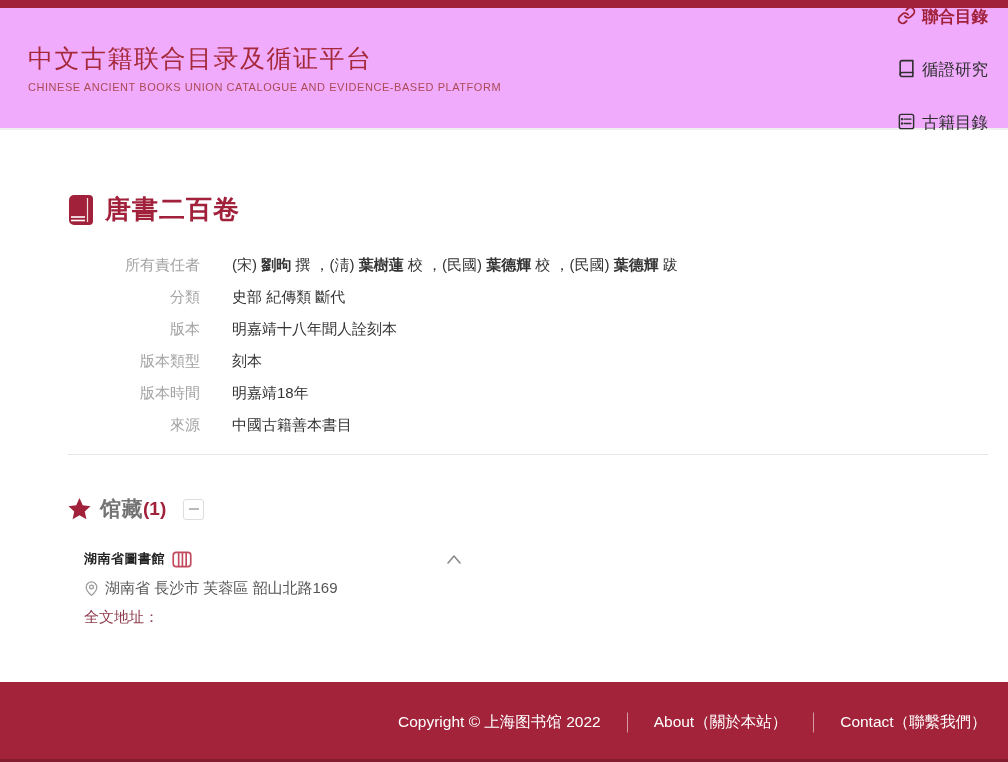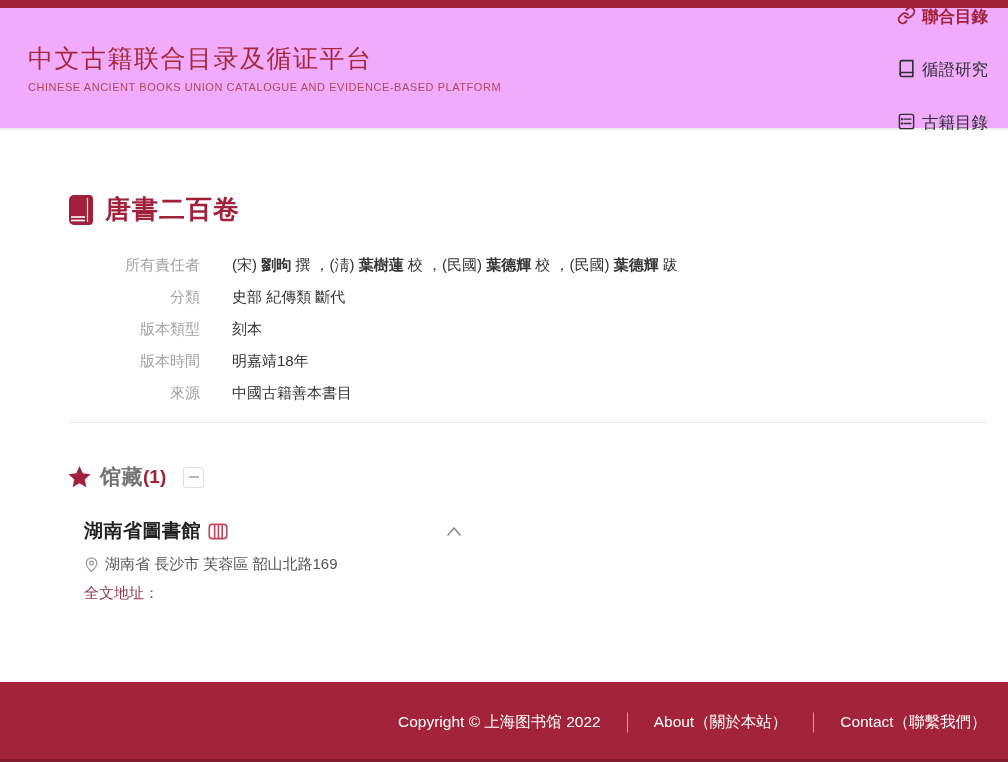--- a/index.html
+++ b/index.html
@@ -56,21 +56,21 @@
   .collapse-box {
     width:21px; height:21px; margin-left:17px; border:1px solid #ddd;
     border-radius:3px; cursor:pointer; display:flex; align-items:center; justify-content:center;
     background:#fff;
   }
   .collapse-box::before { content:""; width:10px; border-top:2px solid #b9b9b9; }
 
   .library { margin-left:16px; margin-top:27px; width:380px; }
   .library-name-row { display:flex; align-items:center; justify-content:space-between; }
   .library-name { display:flex; align-items:center; gap:7px; cursor:pointer; }
-  .library-name-text { font-size:19px; font-weight:700; color:#222; letter-spacing:0.5px; }
+  .library-name-text { font-size:13px; font-weight:700; color:#222; letter-spacing:0.5px; }
   .chevron { cursor:pointer; display:flex; }
   .library-address { margin-top:11px; display:flex; align-items:center; gap:6px; font-size:15px; color:#555; }
   .library-fulltext { margin-top:10px; font-size:15px; color:#8E3B4D; }
 
   
   footer {
     height:80px; flex:none; background:#A2233A; position:relative; color:#fff;
   }
   footer::after {
     content:""; position:absolute; left:0; right:0; bottom:0; height:3px;
@@ -142,20 +142,24 @@
   </div>
 
   <div class="fields">
     <div class="field-row">
       <div class="field-label">所有責任者</div>
       <div class="field-value"><span>(宋) </span><span style="font-weight: 700;">劉昫</span><span> 撰 ，(淸) </span><span style="font-weight: 700; margin-top: 6px;">葉樹蓮</span><span> 校 ，(民國) </span><span style="font-weight: 700;">葉德輝</span><span> 校 ，(民國) </span><span style="font-weight: 700;">葉德輝</span><span> 跋</span></div>
     </div>
     <div class="field-row">
       <div class="field-label">分類</div>
       <div class="field-value">史部 紀傳類 斷代</div>
+    </div>
+    <div class="field-row">
+      <div class="field-label">版本</div>
+      <div class="field-value">明嘉靖十八年聞人詮刻本</div>
     </div>
     <div class="field-row">
       <div class="field-label">版本類型</div>
       <div class="field-value">刻本</div>
     </div>
     <div class="field-row">
       <div class="field-label">版本時間</div>
       <div class="field-value">明嘉靖18年</div>
     </div>
     <div class="field-row">

